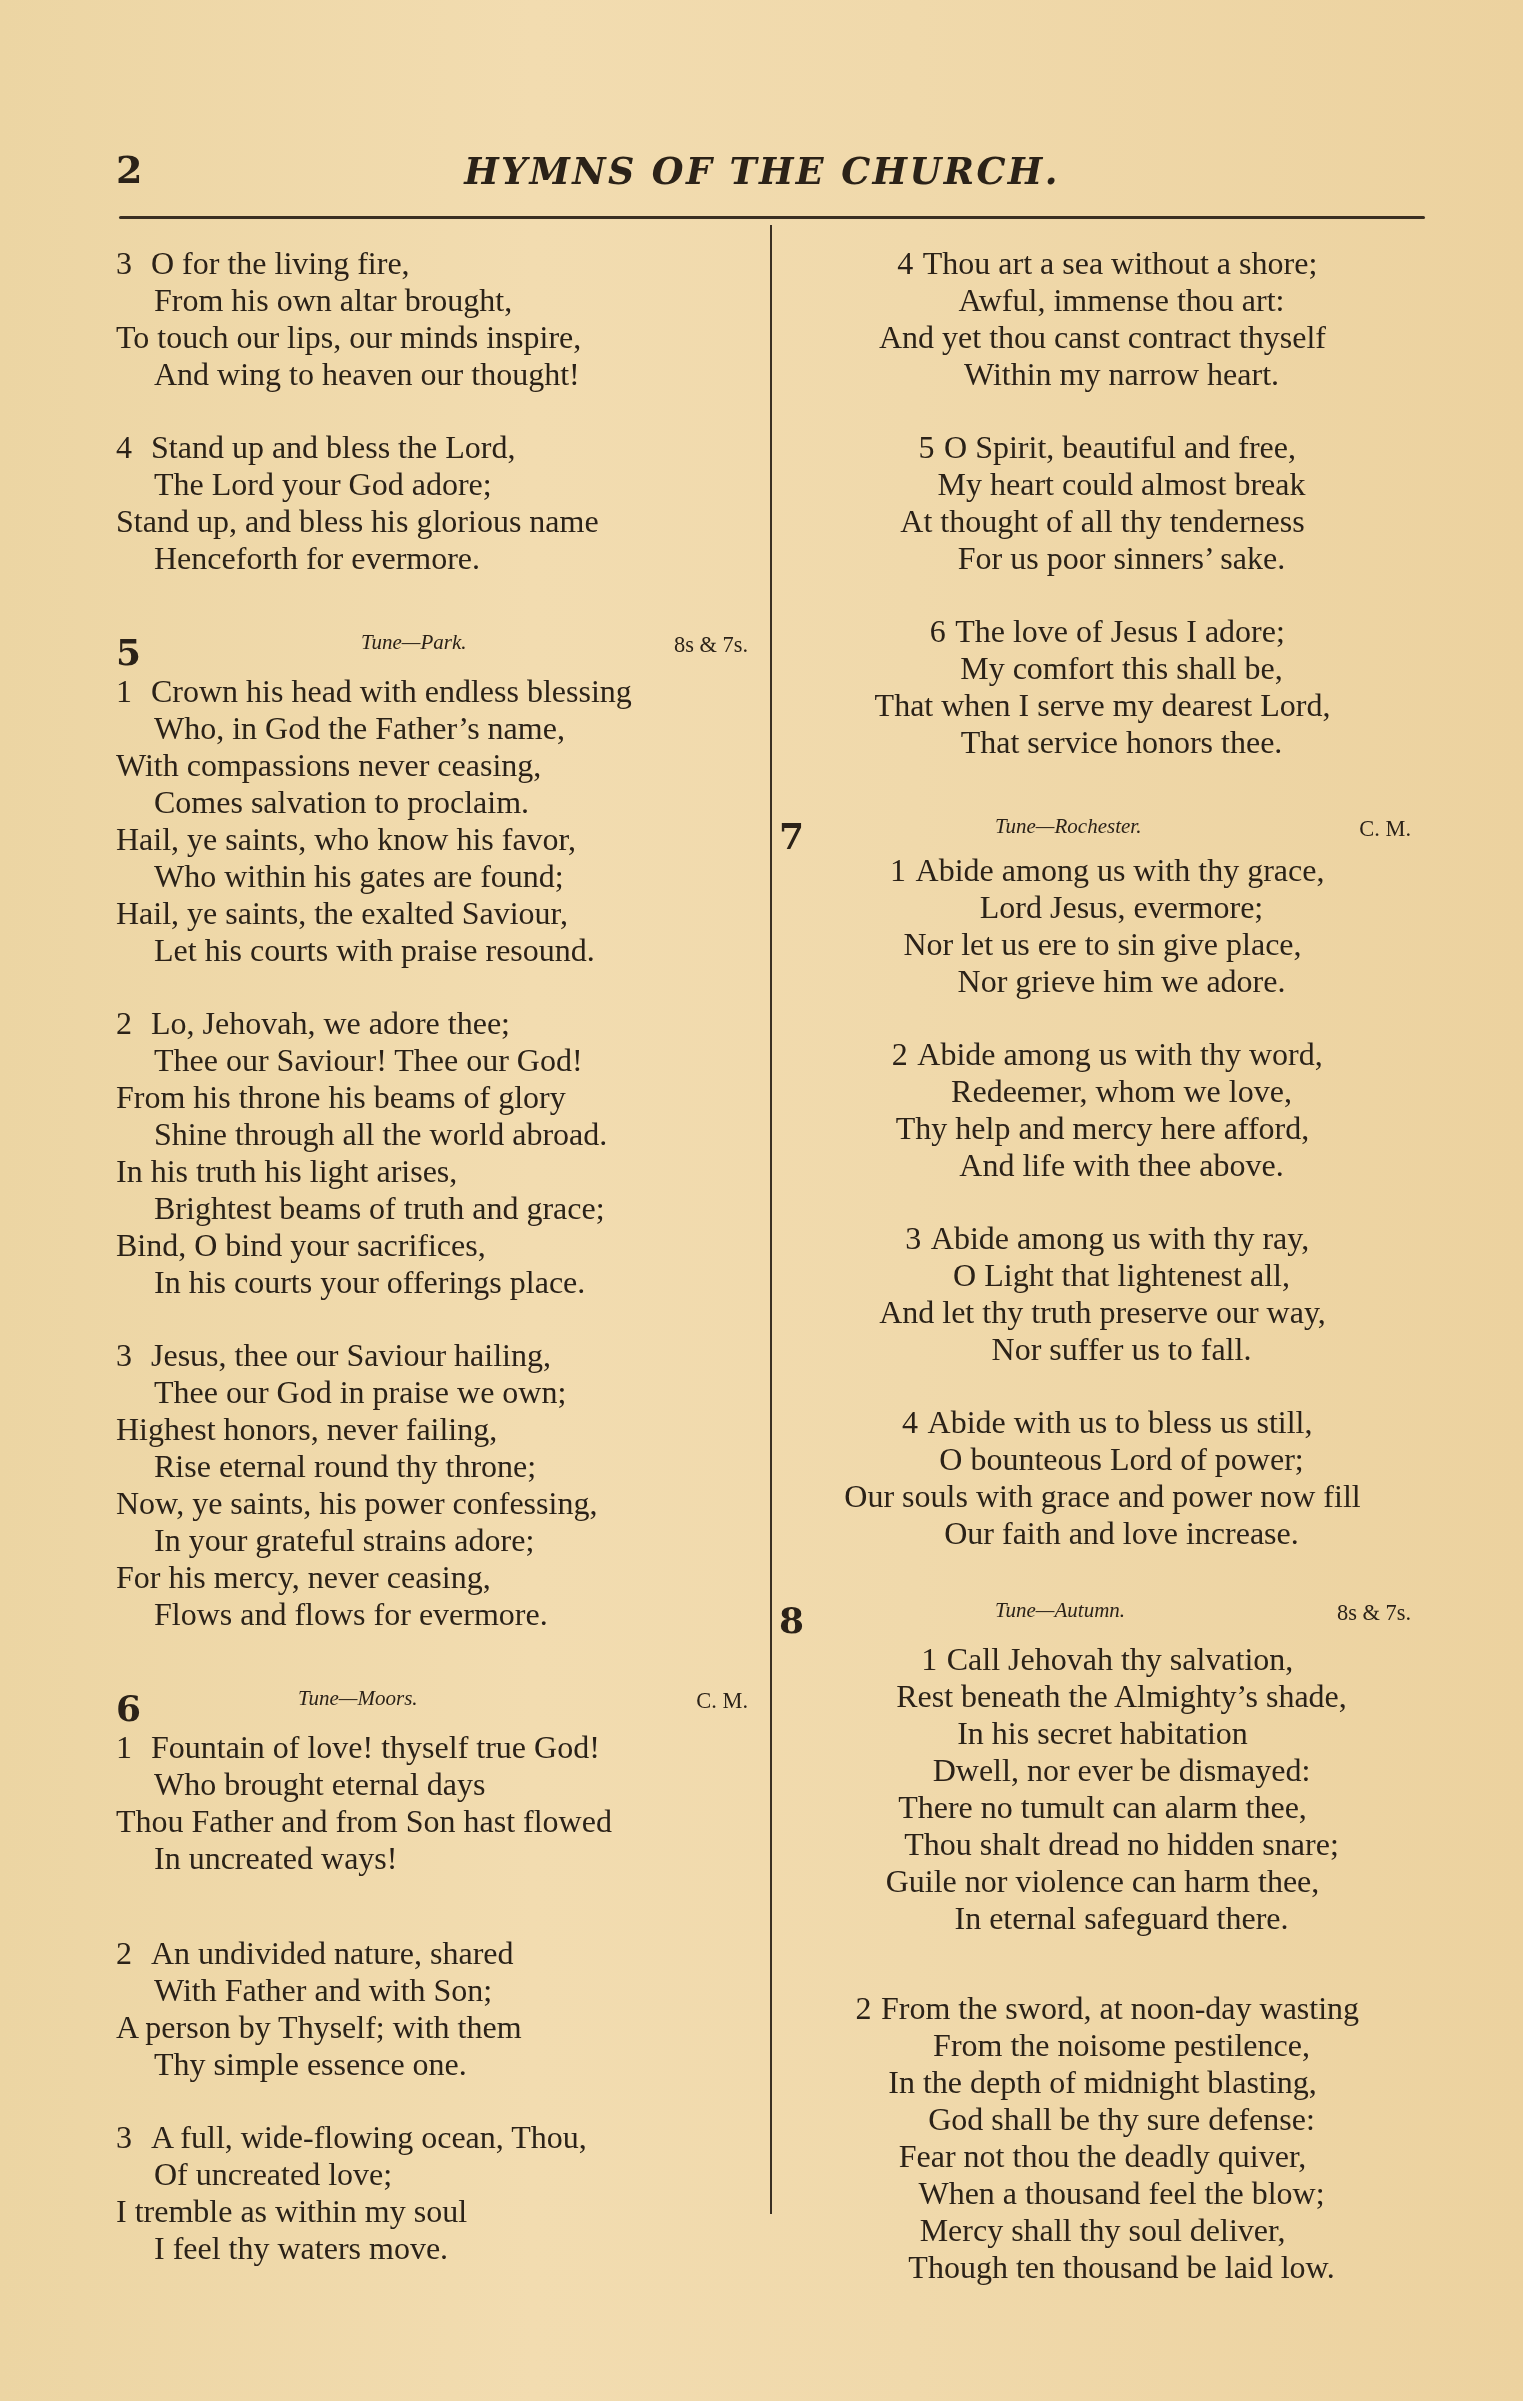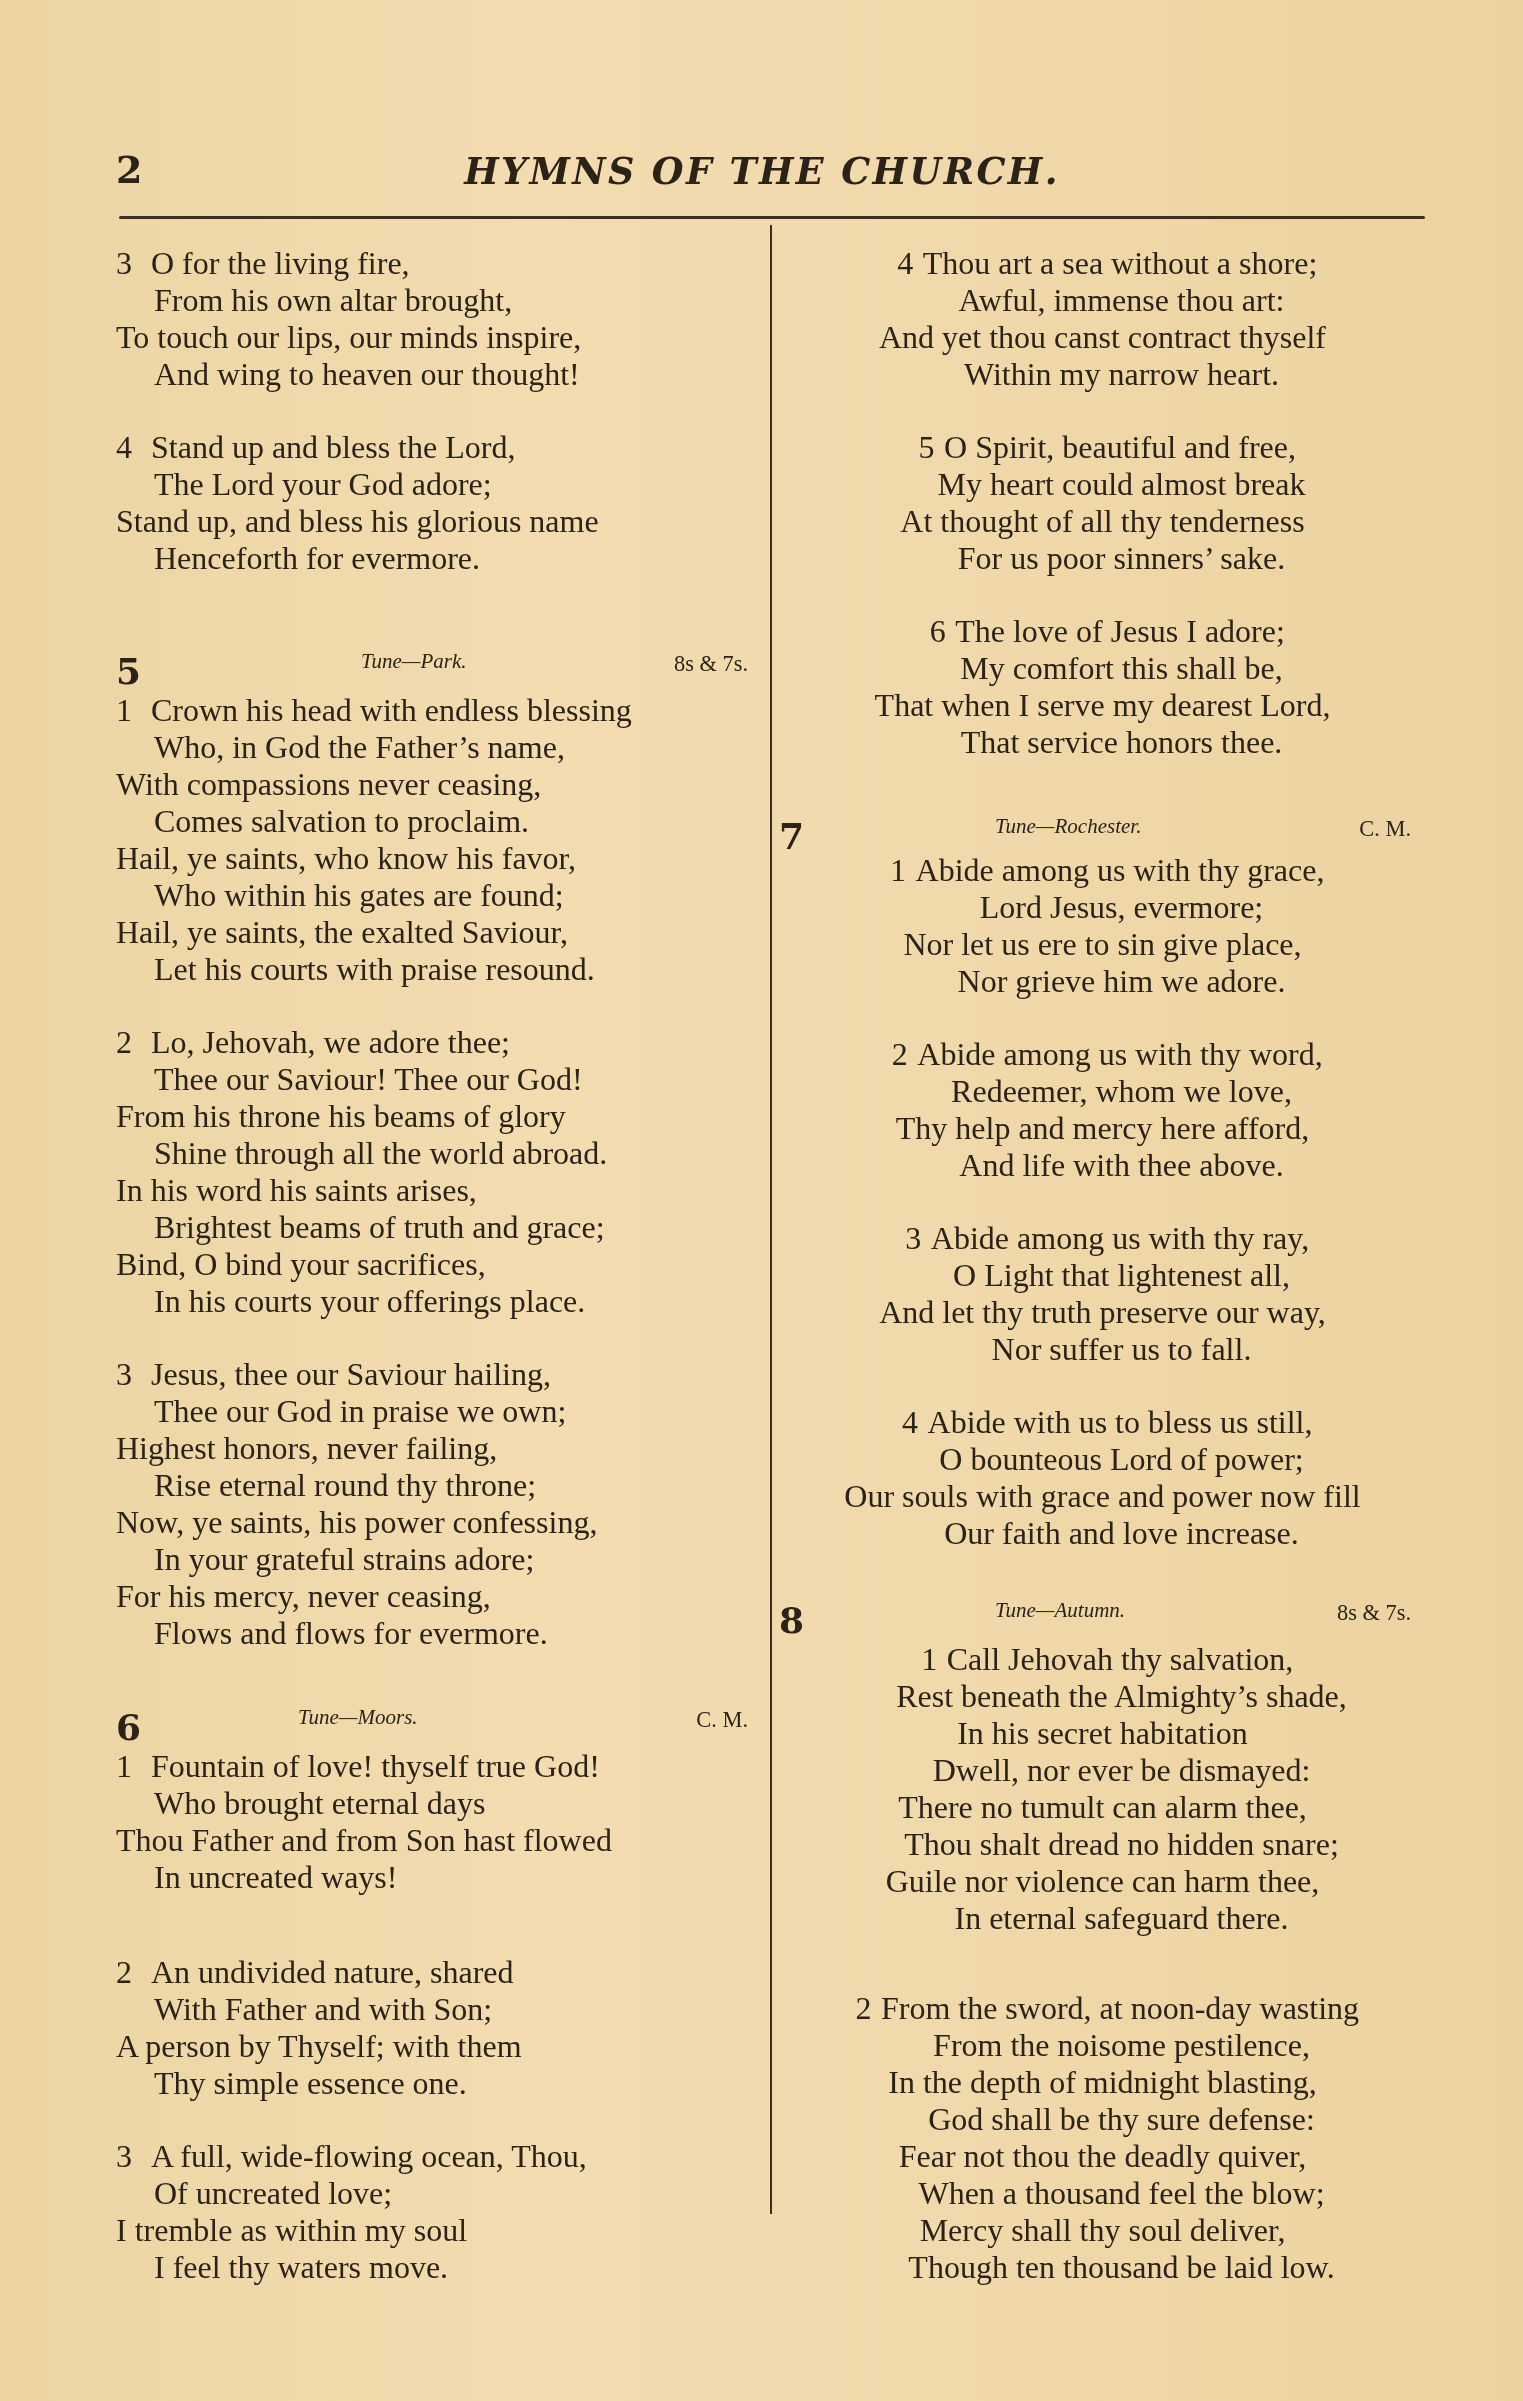--- a/index.html
+++ b/index.html
@@ -116,21 +116,21 @@
 <div class="column-divider"></div>
 
 <div class="column col-left">
 
   <div class="verse">
       <div class="line"><span class="vnum">3</span><span>O for the living fire,</span></div>
       <div class="line indent"><span>From his own altar brought,</span></div>
       <div class="line"><span>To touch our lips, our minds inspire,</span></div>
       <div class="line indent"><span>And wing to heaven our thought!</span></div>
     </div>
-  <div class="verse" style="margin-bottom:72px">
+  <div class="verse" style="margin-bottom:53px">
       <div class="line"><span class="vnum">4</span><span>Stand up and bless the Lord,</span></div>
       <div class="line indent"><span>The Lord your God adore;</span></div>
       <div class="line"><span>Stand up, and bless his glorious name</span></div>
       <div class="line indent"><span>Henceforth for evermore.</span></div>
     </div>
 
   <div class="hymn">
     <div class="hymn-head">
       <span class="hymn-number">5</span>
       <span class="hymn-tune" style="left:245px">Tune—Park.</span>
@@ -144,21 +144,21 @@
         <div class="line"><span>Hail, ye saints, who know his favor,</span></div>
         <div class="line indent"><span>Who within his gates are found;</span></div>
         <div class="line"><span>Hail, ye saints, the exalted Saviour,</span></div>
         <div class="line indent"><span>Let his courts with praise resound.</span></div>
       </div>
     <div class="verse">
         <div class="line"><span class="vnum">2</span><span>Lo, Jehovah, we adore thee;</span></div>
         <div class="line indent"><span>Thee our Saviour! Thee our God!</span></div>
         <div class="line"><span>From his throne his beams of glory</span></div>
         <div class="line indent"><span>Shine through all the world abroad.</span></div>
-        <div class="line"><span>In his word his saints arises,</span></div>
+        <div class="line"><span>In his truth his light arises,</span></div>
         <div class="line indent"><span>Brightest beams of truth and grace;</span></div>
         <div class="line"><span>Bind, O bind your sacrifices,</span></div>
         <div class="line indent"><span>In his courts your offerings place.</span></div>
       </div>
     <div class="verse" style="margin-bottom:53px">
         <div class="line"><span class="vnum">3</span><span>Jesus, thee our Saviour hailing,</span></div>
         <div class="line indent"><span>Thee our God in praise we own;</span></div>
         <div class="line"><span>Highest honors, never failing,</span></div>
         <div class="line indent"><span>Rise eternal round thy throne;</span></div>
         <div class="line"><span>Now, ye saints, his power confessing,</span></div>

